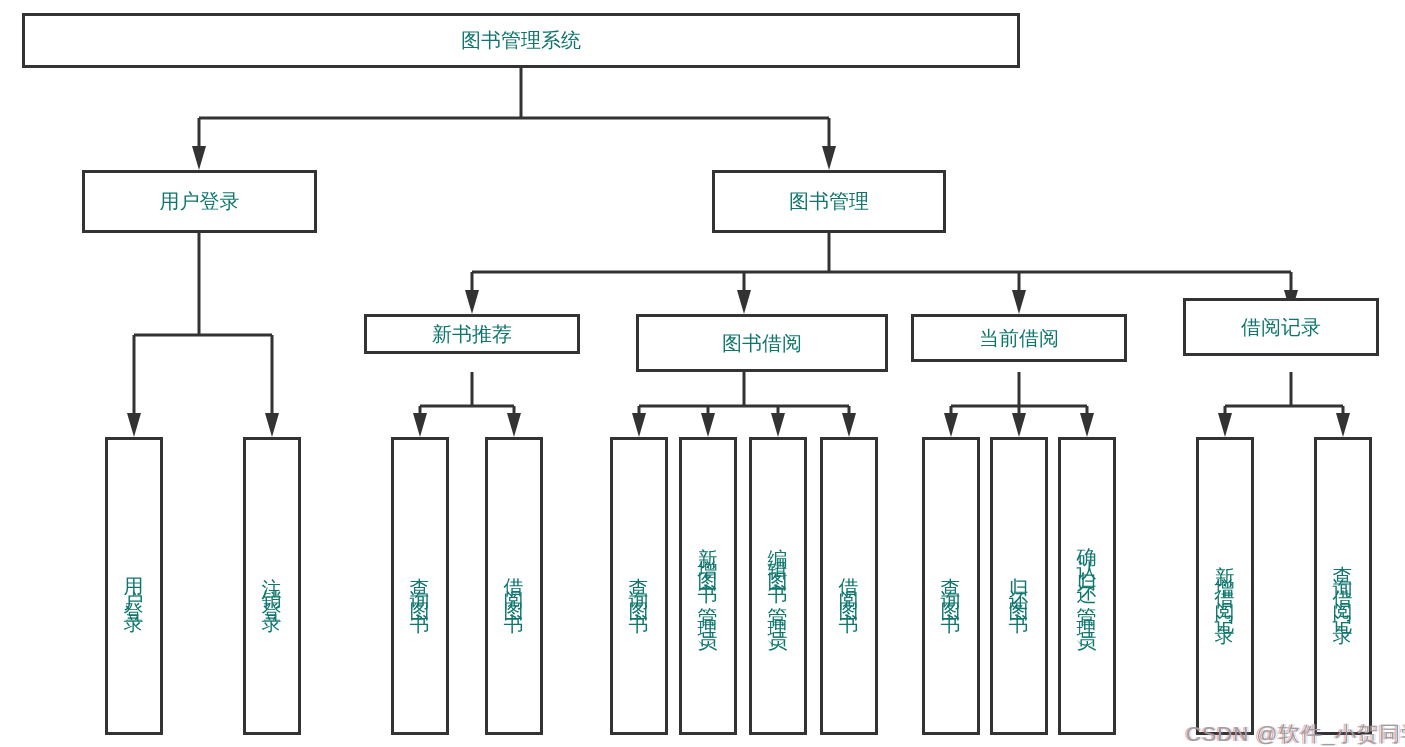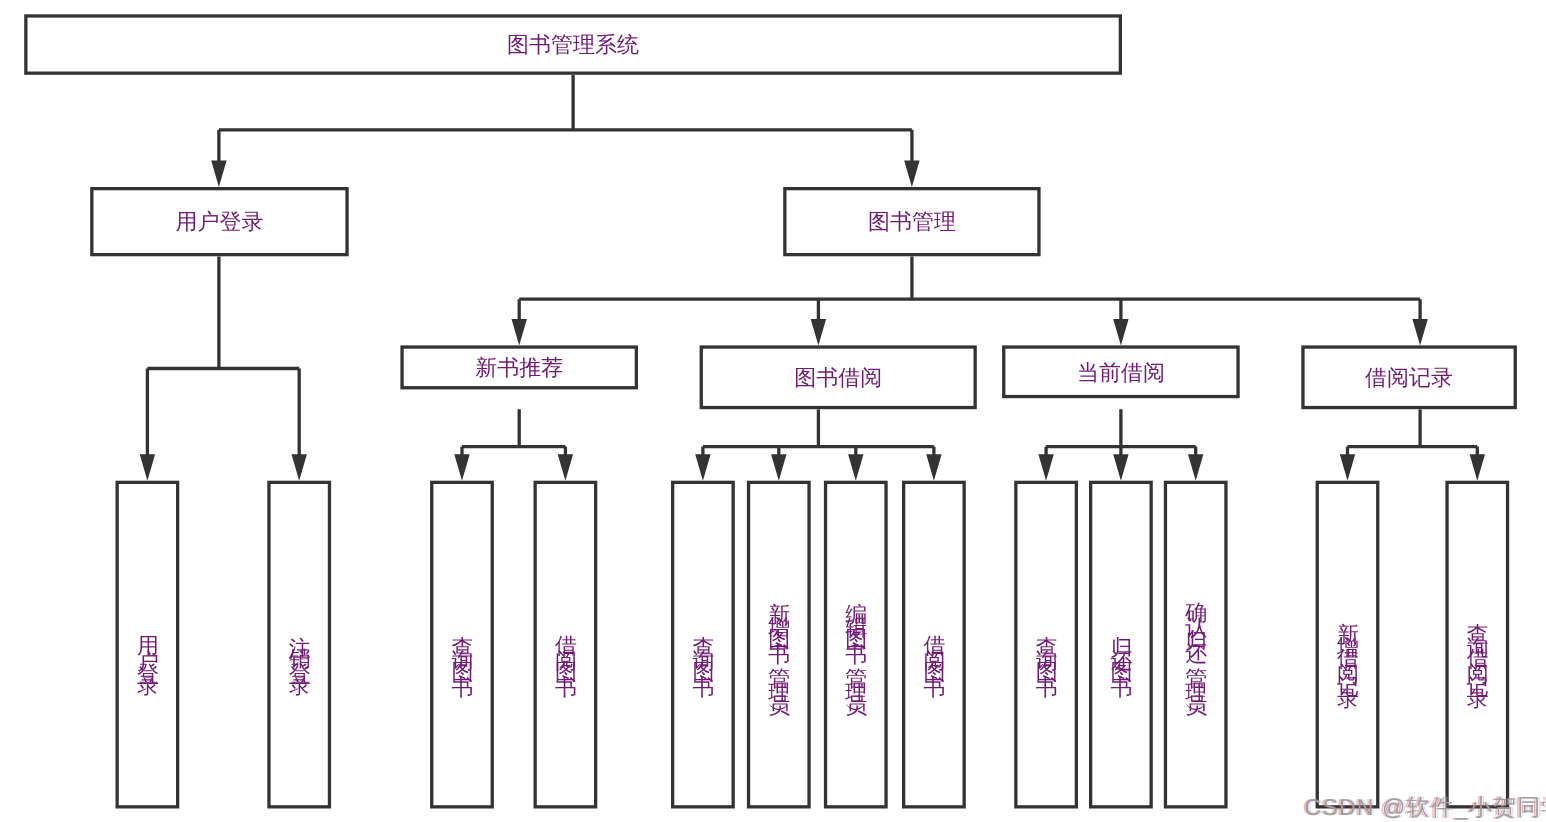--- a/index.html
+++ b/index.html
@@ -13,21 +13,21 @@
   }
   .box{
     position:absolute;
     box-sizing:border-box;
     background:#ffffff;
     border:3px solid #333333;
     display:flex;
     align-items:center;
     justify-content:center;
     font-size:20px;
-    color:#701a75;
+    color:#0f766e;
     z-index:2;
   }
   .box.vert span{
     writing-mode:vertical-rl;
     text-orientation:mixed;
     letter-spacing:12px;
     line-height:1;
     white-space:nowrap;
   }
   .box span{display:block;}
@@ -132,21 +132,21 @@
 
   <div class="box" style="left:364px;top:314px;width:216px;height:40px">
     <span>新书推荐</span>
   </div>
   <div class="box" style="left:636px;top:314px;width:252px;height:58px">
     <span>图书借阅</span>
   </div>
   <div class="box" style="left:911px;top:314px;width:216px;height:48px">
     <span>当前借阅</span>
   </div>
-  <div class="box" style="left:1183px;top:314px;width:196px;height:58px">
+  <div class="box" style="left:1183px;top:298px;width:196px;height:58px">
     <span>借阅记录</span>
   </div>
 
   <div class="box vert" style="left:105px;top:437px;width:58px;height:298px">
     <span>用户登录</span>
   </div>
   <div class="box vert" style="left:243px;top:437px;width:58px;height:298px">
     <span>注销登录</span>
   </div>
 

